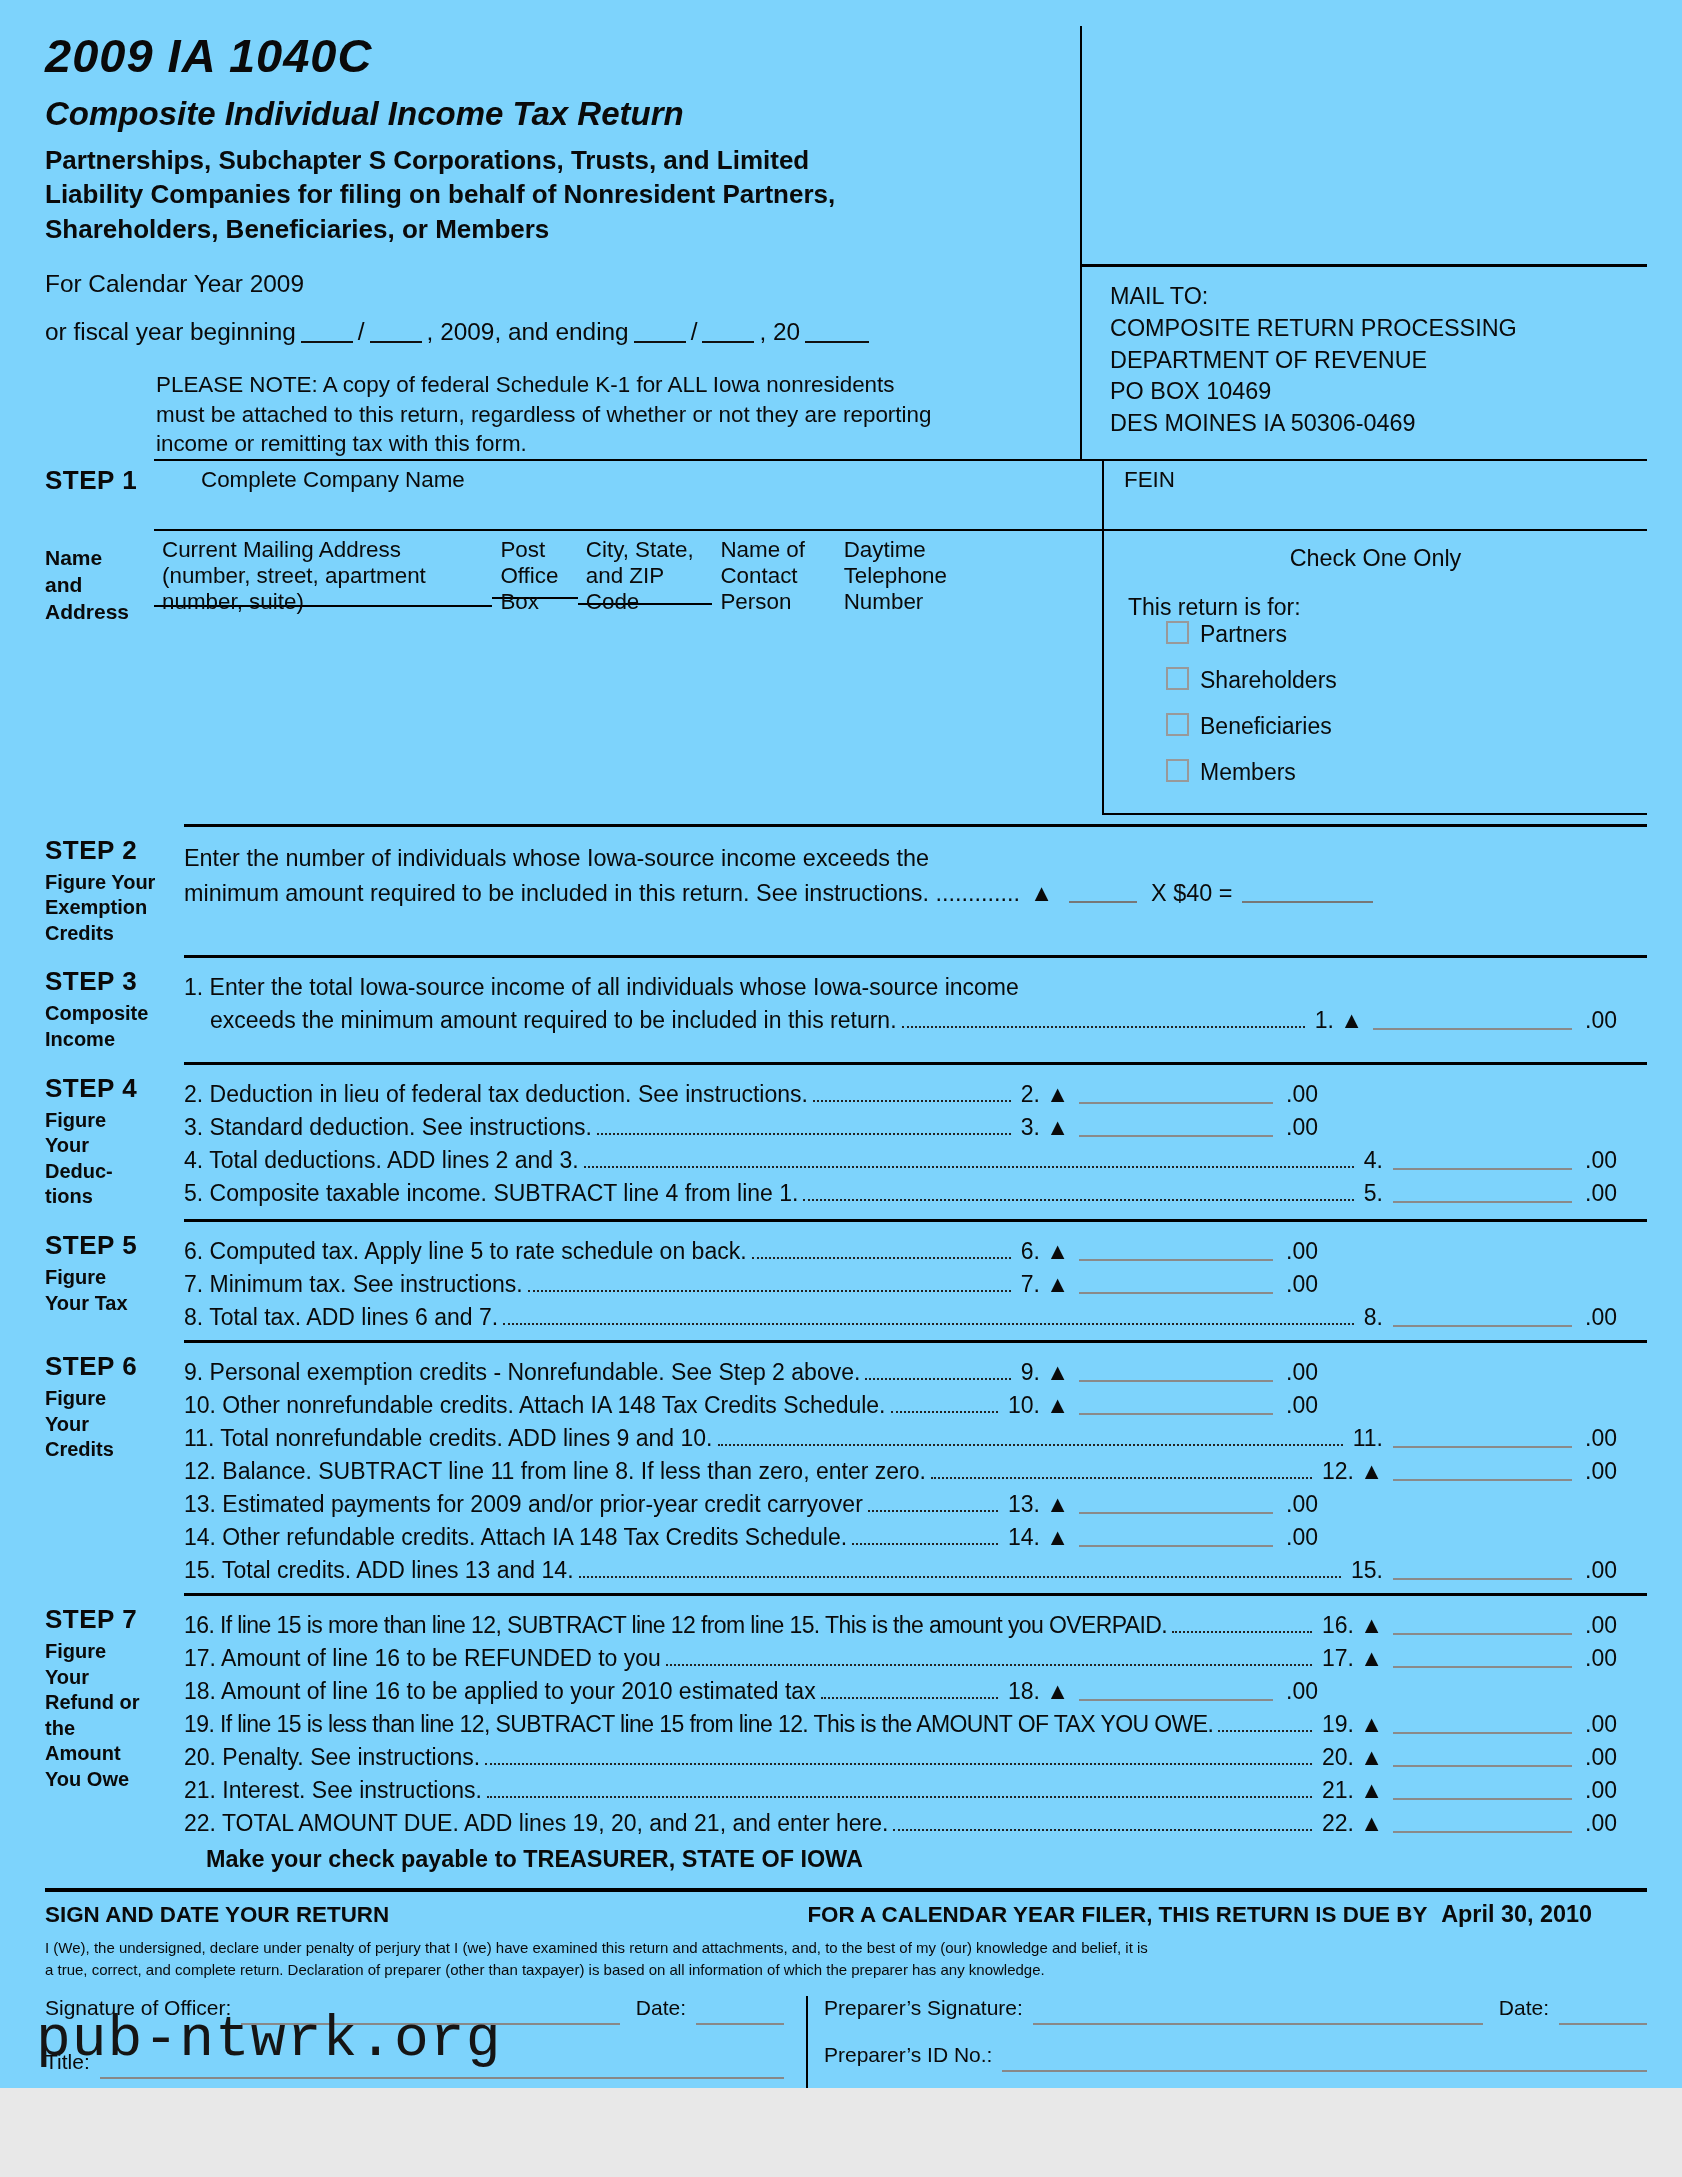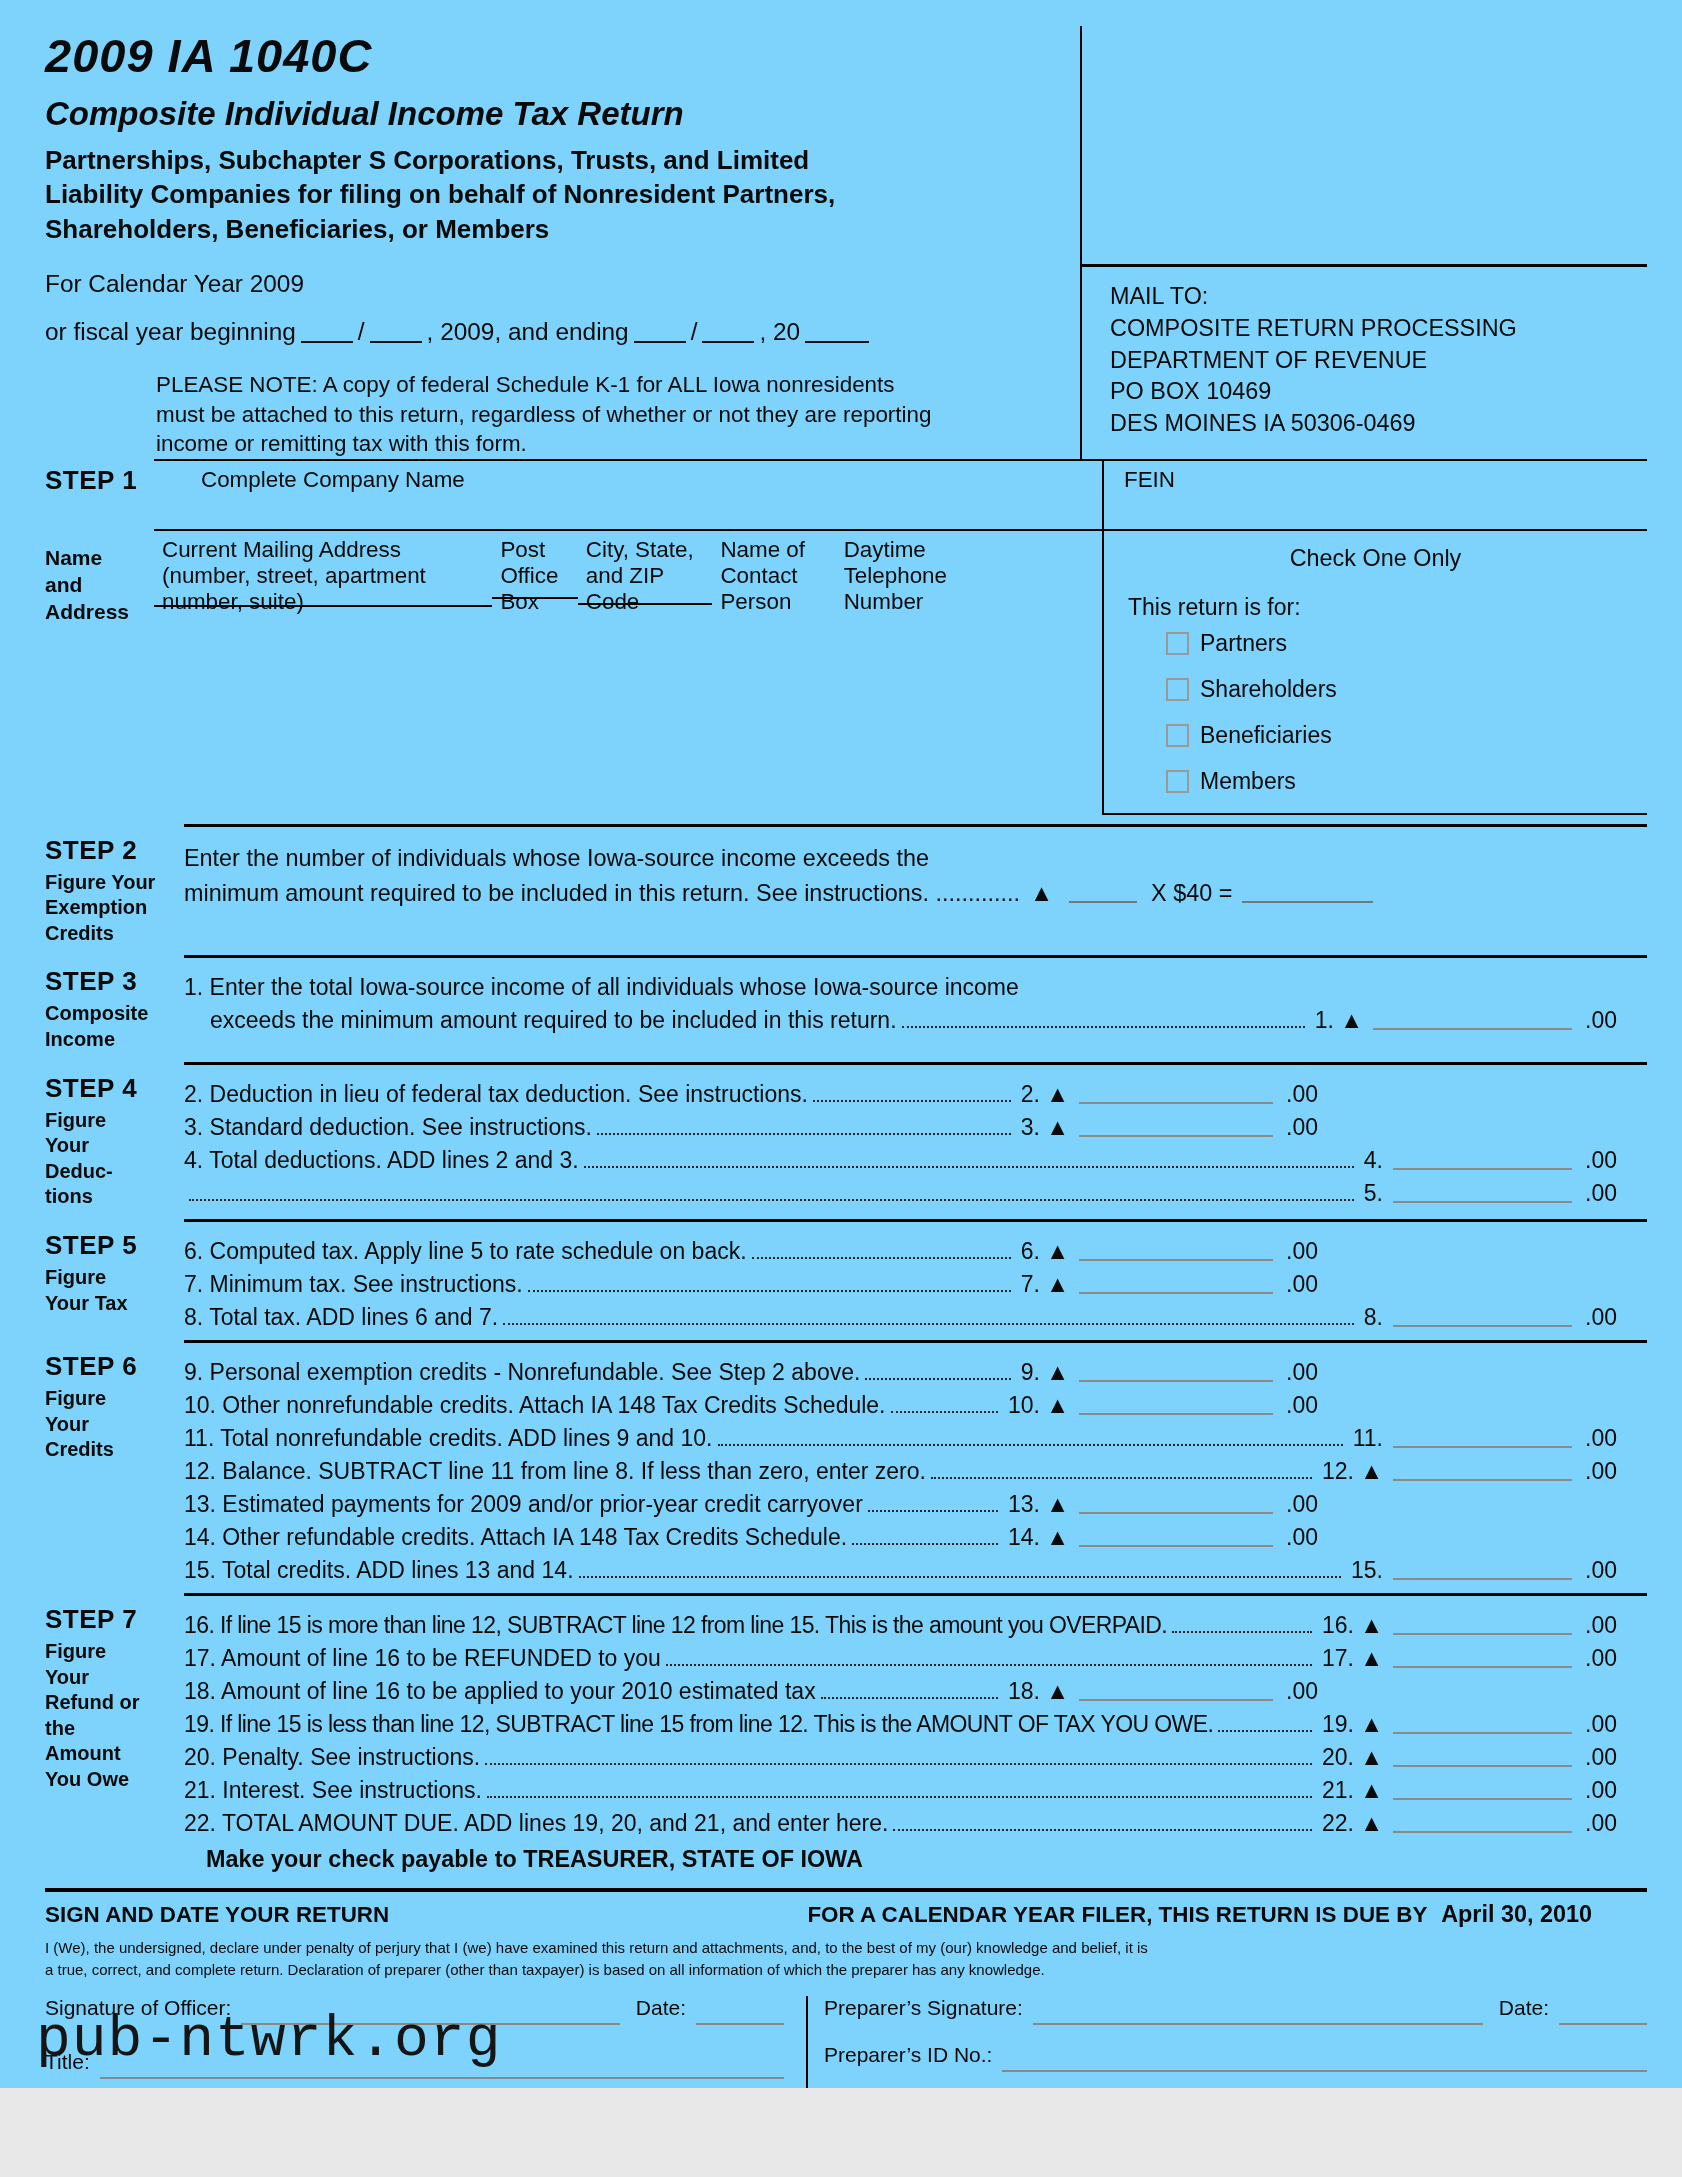--- a/index.html
+++ b/index.html
@@ -43,21 +43,21 @@
   .rowB { display: flex; }
   .addrcol { flex: 1; display: flex; flex-direction: row; }
   .arow { padding: 6px 0 0 8px; font-size: 22.4px; }
   .arow.addr { height: 76px; border-bottom: 2.5px solid #000; }
   .arow.po { height: 68px; border-bottom: 2.5px solid #000; }
   .arow.city { height: 74px; border-bottom: 2.5px solid #000; }
   .arow.contact { height: 95px; display: flex; justify-content: space-between; padding-right: 119px; align-items: flex-start; }
   .checkpanel { flex: 0 0 545px; border-left: 2.5px solid #000; border-bottom: 2.5px solid #000; height: 284px; }
   .cp-title { text-align: center; margin-top: 14px; font-size: 23.4px; }
   .cp-sub { margin: 22px 0 0 24px; font-size: 23px; }
-  .opt { display: flex; align-items: center; margin-left: 62px; height: 46px; font-size: 23px; }
+  .opt { display: flex; align-items: flex-start; margin-left: 62px; height: 46px; font-size: 23px; }
   .cb { width: 23px; height: 23px; border: 2.5px solid #999; margin-right: 11px; flex: 0 0 23px; }
 
   
   .sec { display: flex; margin-top: 9px; }
   .sec-label { flex: 0 0 139px; padding-top: 5px; }
   .sec-sub { font-size: 20px; font-weight: bold; line-height: 1.28; margin-top: 4px; }
   .sec-body { flex: 1; border-top: 3.5px solid #000; padding: 10px 30px 0 0; }
 
   .item { display: flex; align-items: flex-end; height: 33px; font-size: 23px; white-space: nowrap; }
   .item .txt { white-space: nowrap; }
@@ -276,20 +276,21 @@
         <span class="endpad"></span>
       </div>
       <div class="item">
         <span class="txt">4. Total deductions. ADD lines 2 and 3.</span>
         <span class="lead"></span>
         <span class="ref">4.</span>
         <span class="blank r"></span>
         <span class="cents">.00</span>
       </div>
       <div class="item">
+        <span class="txt">5. Composite taxable income. SUBTRACT line 4 from line 1.</span>
         <span class="lead"></span>
         <span class="ref">5.</span>
         <span class="blank r"></span>
         <span class="cents">.00</span>
       </div>
     </div>
   </div>
 
   <div class="sec">
     <div class="sec-label">

